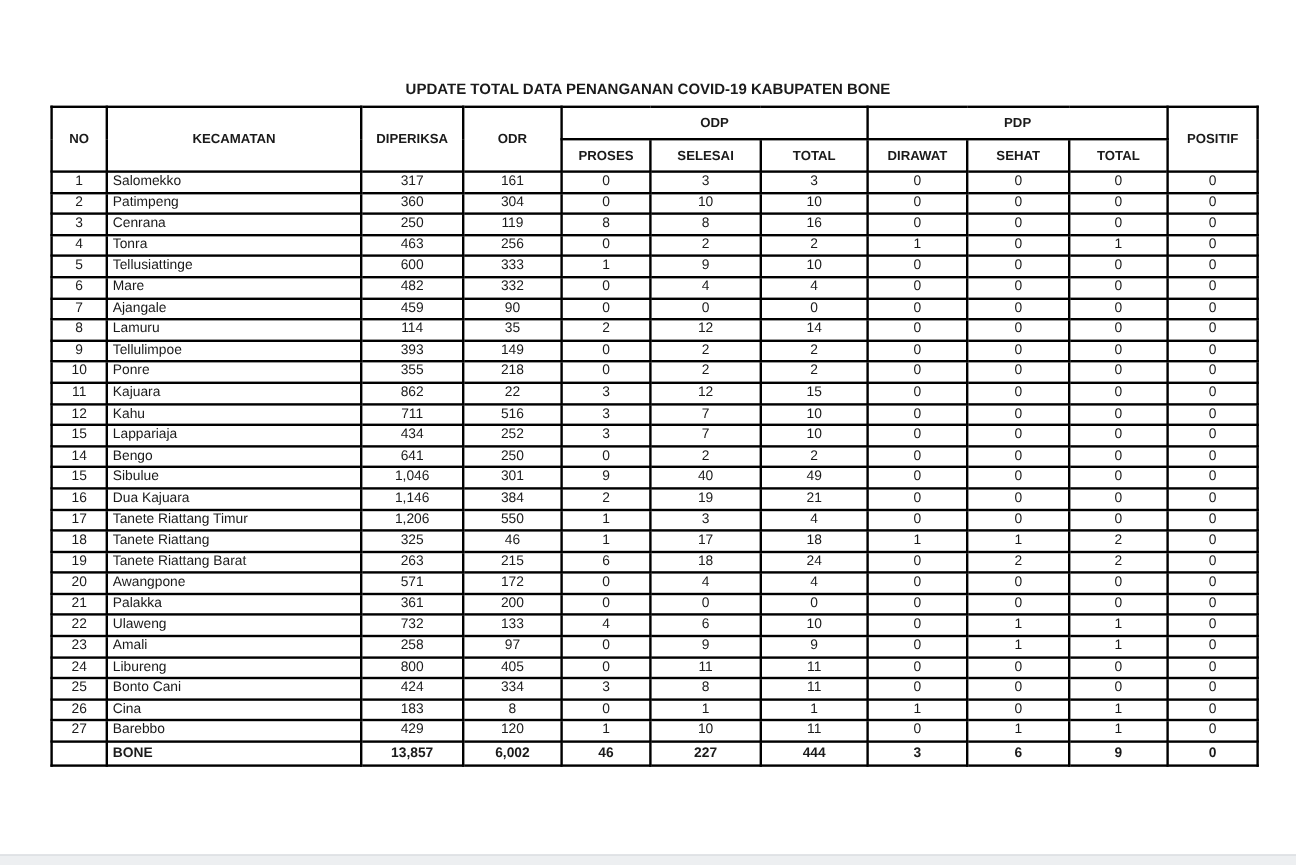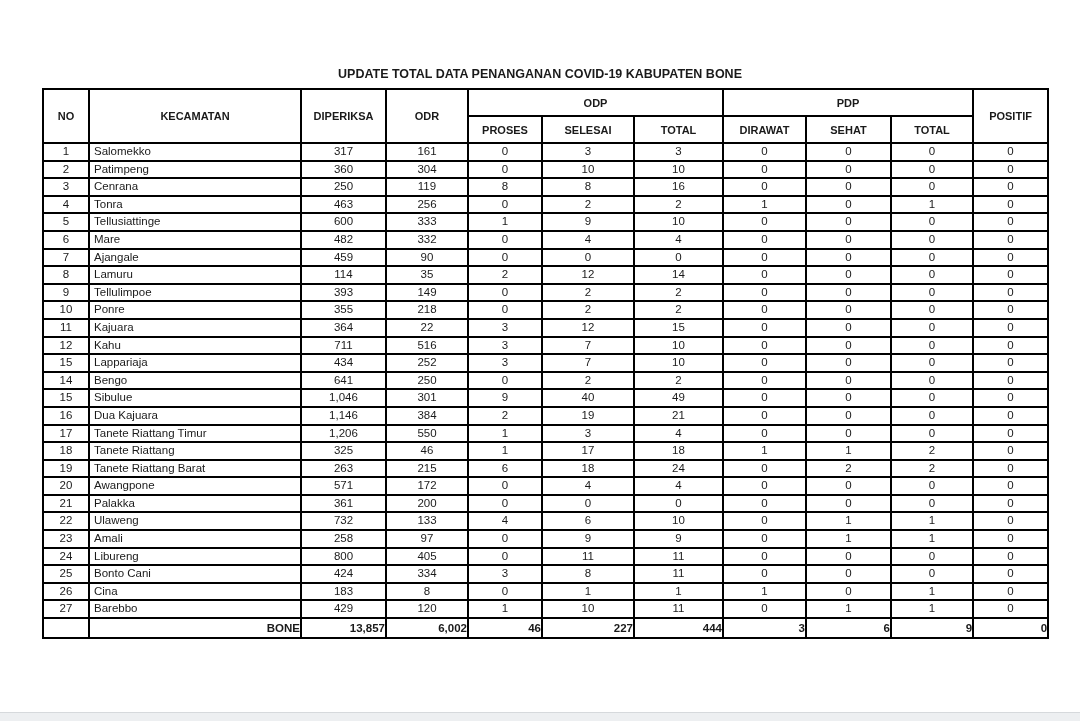--- a/index.html
+++ b/index.html
@@ -54,21 +54,20 @@
     line-height: 15.6px;
   }
   table.covid tbody td.name {
     text-align: left;
     padding-left: 4px;
   }
   table.covid tbody tr.total-row td {
     font-weight: bold;
     height: 18px;
     line-height: 18px;
-    text-align: right;
   }
   .notes {
     position: absolute; left: 88px; top: 645px;
     font-size: 10.5px;
     line-height: 16px;
   }
 </style>
 </head>
 <body>
 
@@ -239,21 +238,21 @@
             <td>2</td>
             <td>2</td>
             <td>0</td>
             <td>0</td>
             <td>0</td>
             <td>0</td>
           </tr>
           <tr>
             <td>11</td>
             <td class="name">Kajuara</td>
-            <td>364</td>
+            <td>862</td>
             <td>22</td>
             <td>3</td>
             <td>12</td>
             <td>15</td>
             <td>0</td>
             <td>0</td>
             <td>0</td>
             <td>0</td>
           </tr>
           <tr>

